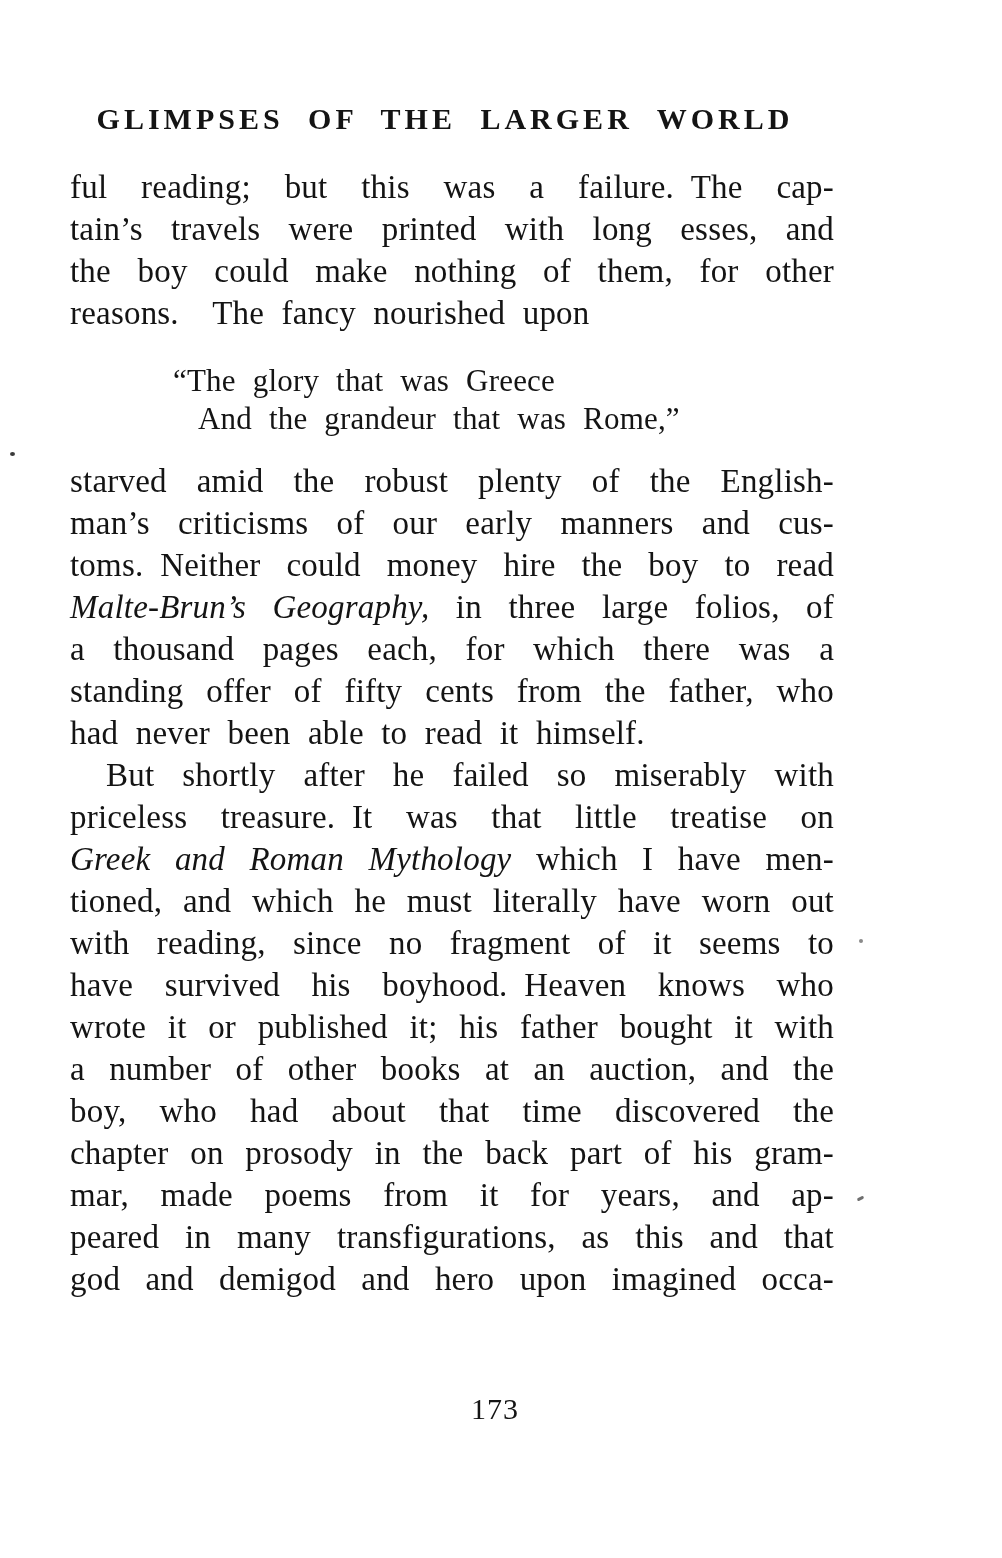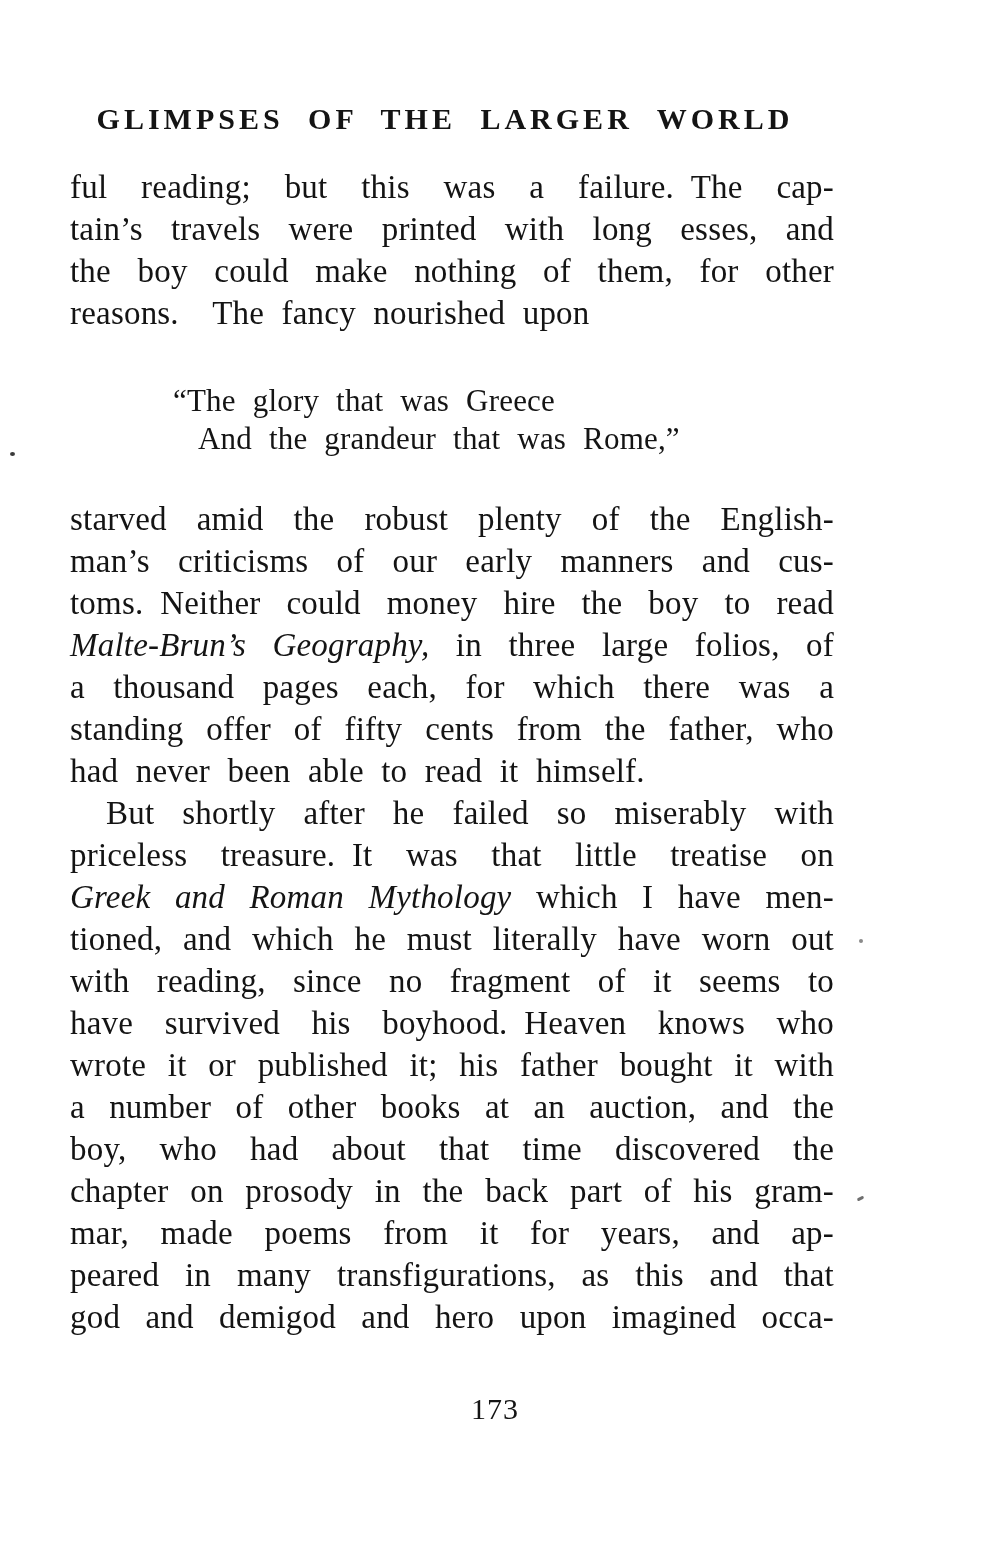--- a/index.html
+++ b/index.html
@@ -49,23 +49,23 @@
     word-spacing: 9px;
   }
   .line.indent { text-indent: 36px; }
   .line.verse {
     font-size: 31px;
     line-height: 38px;
     height: 38px;
     text-align: left;
     word-spacing: 9px;
   }
-  .line.verse-1 { margin-top: 48px; margin-left: 103px; }
+  .line.verse-1 { margin-top: 28px; margin-left: 103px; }
   .line.verse-2 { margin-left: 128px; }
-  .line.after-verse { margin-top: 40px; }
+  .line.after-verse { margin-top: 22px; }
   .seg-i { font-style: italic; }
   .folio {
     position: absolute;
     top: 1392px;
     left: 0;
     width: 910px;
     text-align: center;
     font-size: 30px;
     letter-spacing: 1px;
     padding-left: 40px;

